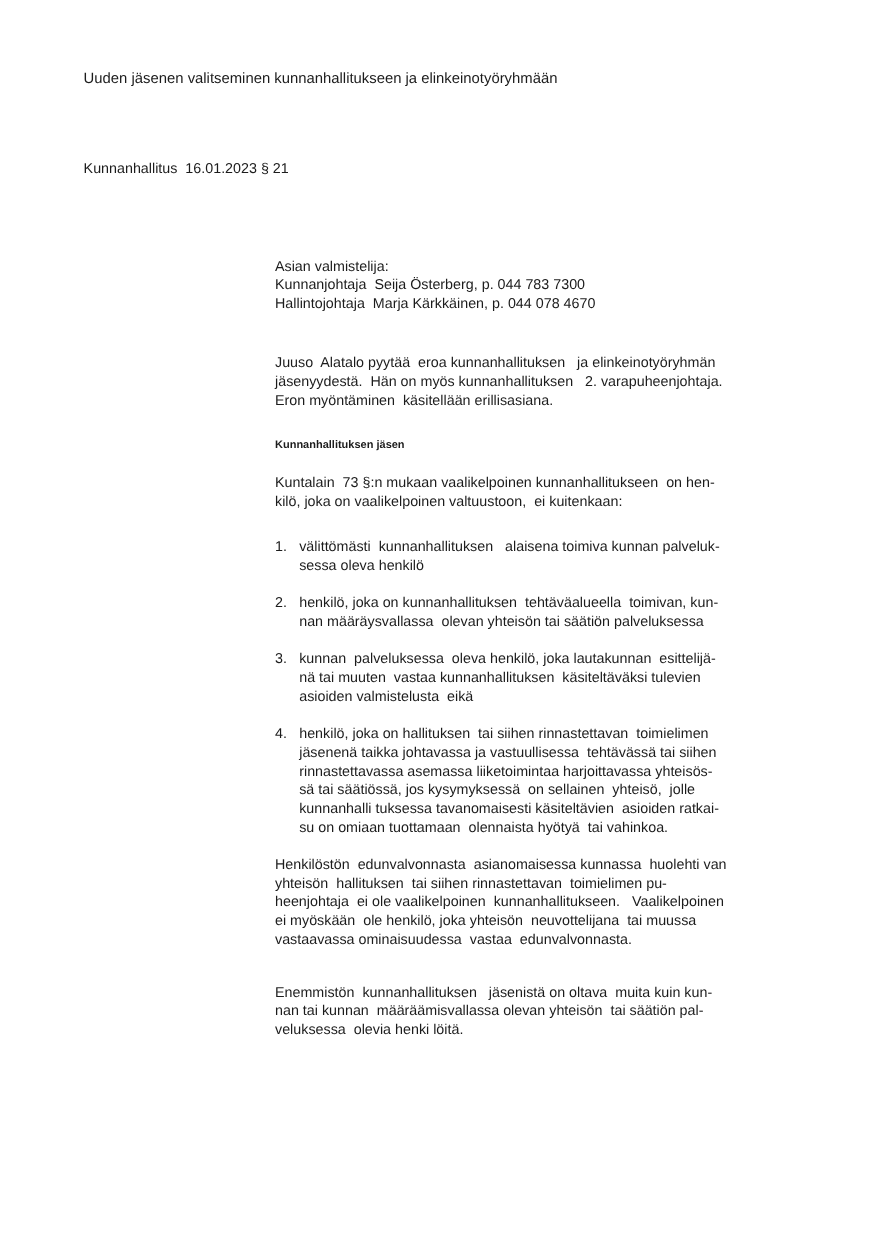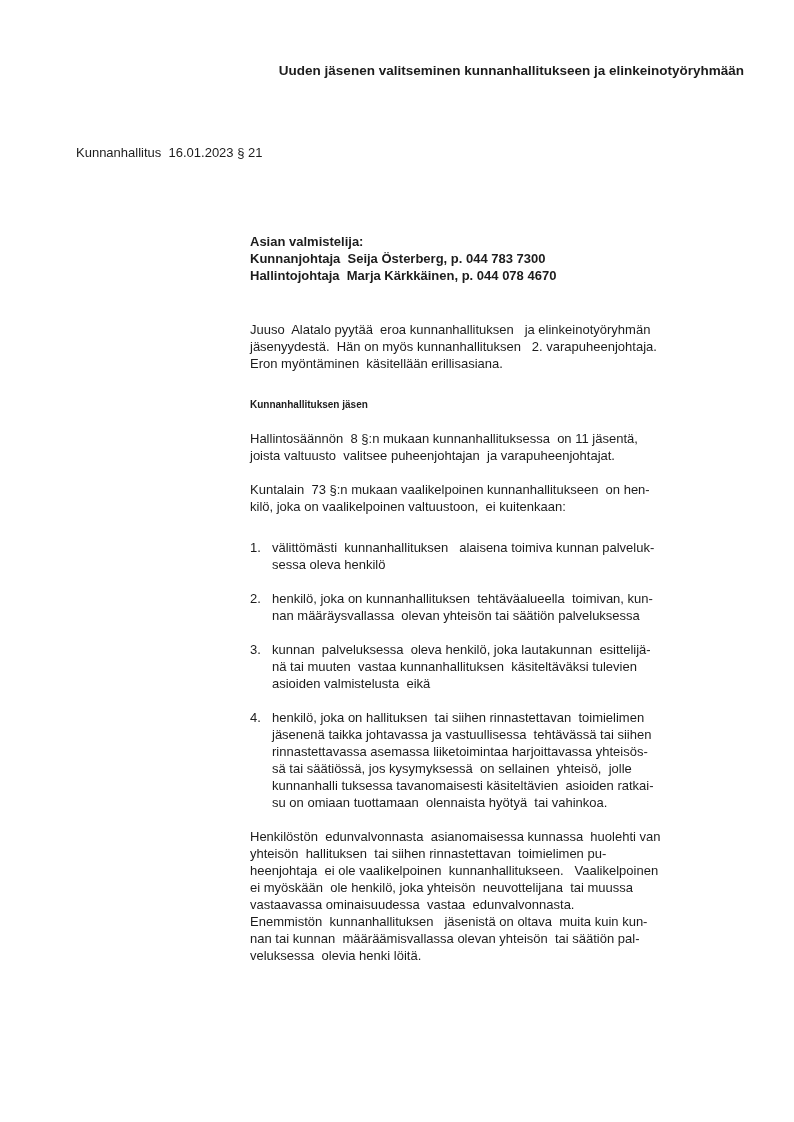--- a/index.html
+++ b/index.html
@@ -22,41 +22,39 @@
     left: 76px;
     top: 62px;
     width: 668px;
     font-size: 13px;
     line-height: 17px;
   }
   .doc-title {
     margin: 0;
     font-size: 13.5px;
     line-height: 17px;
-    font-weight: bold;
+    font-weight: normal;
     white-space: pre;
-    text-align: right;
   }
   .meta-block {
     margin-top: 31px;
     white-space: pre;
   }
   .meta-line {
     white-space: pre;
   }
   .body-col {
     margin-left: 174px;
     width: 494px;
   }
   .lines {
     white-space: pre;
   }
   .preparer-block {
     margin-top: 38px;
-    font-weight: bold;
   }
   .para-resignation { margin-top: 37px; }
   .section-heading {
     margin: 24px 0 0 0;
     font-size: 10px;
     line-height: 17px;
     font-weight: bold;
     white-space: pre;
   }
   .para-admin-rule { margin-top: 17px; }
@@ -67,21 +65,21 @@
     margin-bottom: 17px;
   }
   .list-number {
     flex: 0 0 22px;
     white-space: pre;
   }
   .list-text {
     flex: 1 1 auto;
   }
   .para-staff-advocacy { }
-  .para-majority { }
+  .para-majority { margin-top: 31px; }
 </style>
 </head>
 <body>
 
 <div class="page">
   <div class="content">
 
     <h1 class="doc-title">Uuden jäsenen valitseminen kunnanhallitukseen ja elinkeinotyöryhmään</h1>
 
     <div class="meta-block">
@@ -93,22 +91,20 @@
       <div class="lines preparer-block">Asian valmistelija:
 Kunnanjohtaja  Seija Österberg, p. 044 783 7300
 Hallintojohtaja  Marja Kärkkäinen, p. 044 078 4670</div>
 
       <div class="lines para-resignation">Juuso  Alatalo pyytää  eroa kunnanhallituksen   ja elinkeinotyöryhmän
 jäsenyydestä.  Hän on myös kunnanhallituksen   2. varapuheenjohtaja.
 Eron myöntäminen  käsitellään erillisasiana.</div>
 
       <h2 class="section-heading">Kunnanhallituksen jäsen</h2>
 
-      <div class="lines para-admin-rule">Hallintosäännön  8 §:n mukaan kunnanhallituksessa  on 11 jäsentä,
-joista valtuusto  valitsee puheenjohtajan  ja varapuheenjohtajat.</div>
 
       <div class="lines para-municipal-act">Kuntalain  73 §:n mukaan vaalikelpoinen kunnanhallitukseen  on hen-
 kilö, joka on vaalikelpoinen valtuustoon,  ei kuitenkaan:</div>
 
       <div class="numbered-list">
 
         <div class="list-row">
           <div class="list-number">1.</div>
           <div class="list-text lines">välittömästi  kunnanhallituksen   alaisena toimiva kunnan palveluk-
 sessa oleva henkilö</div>

